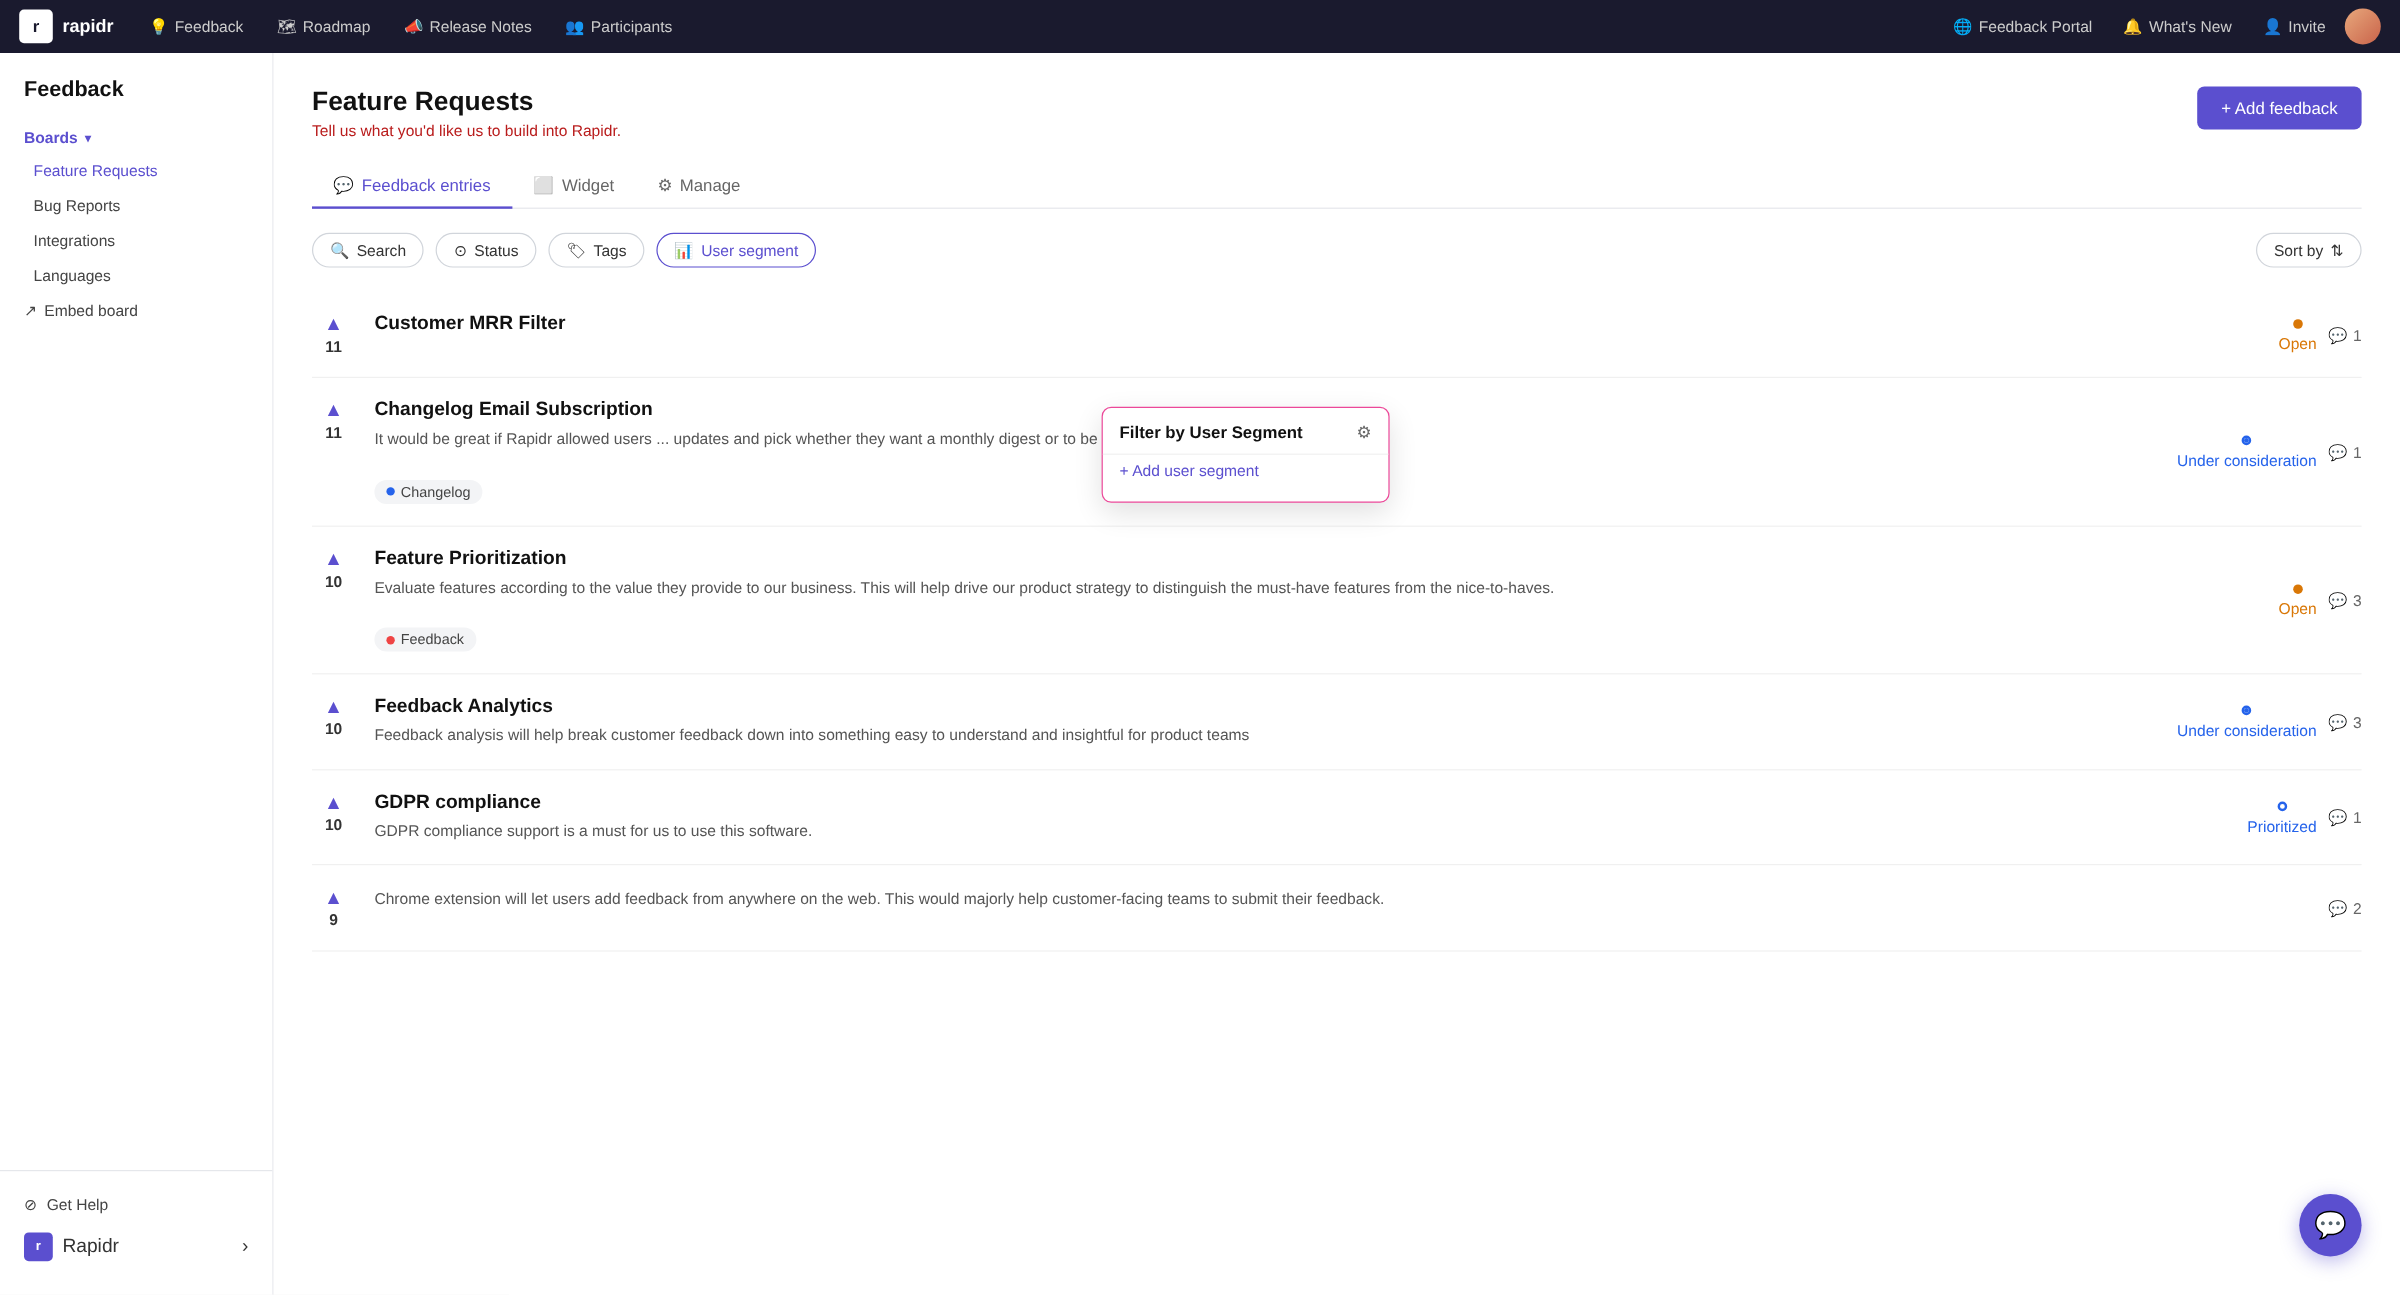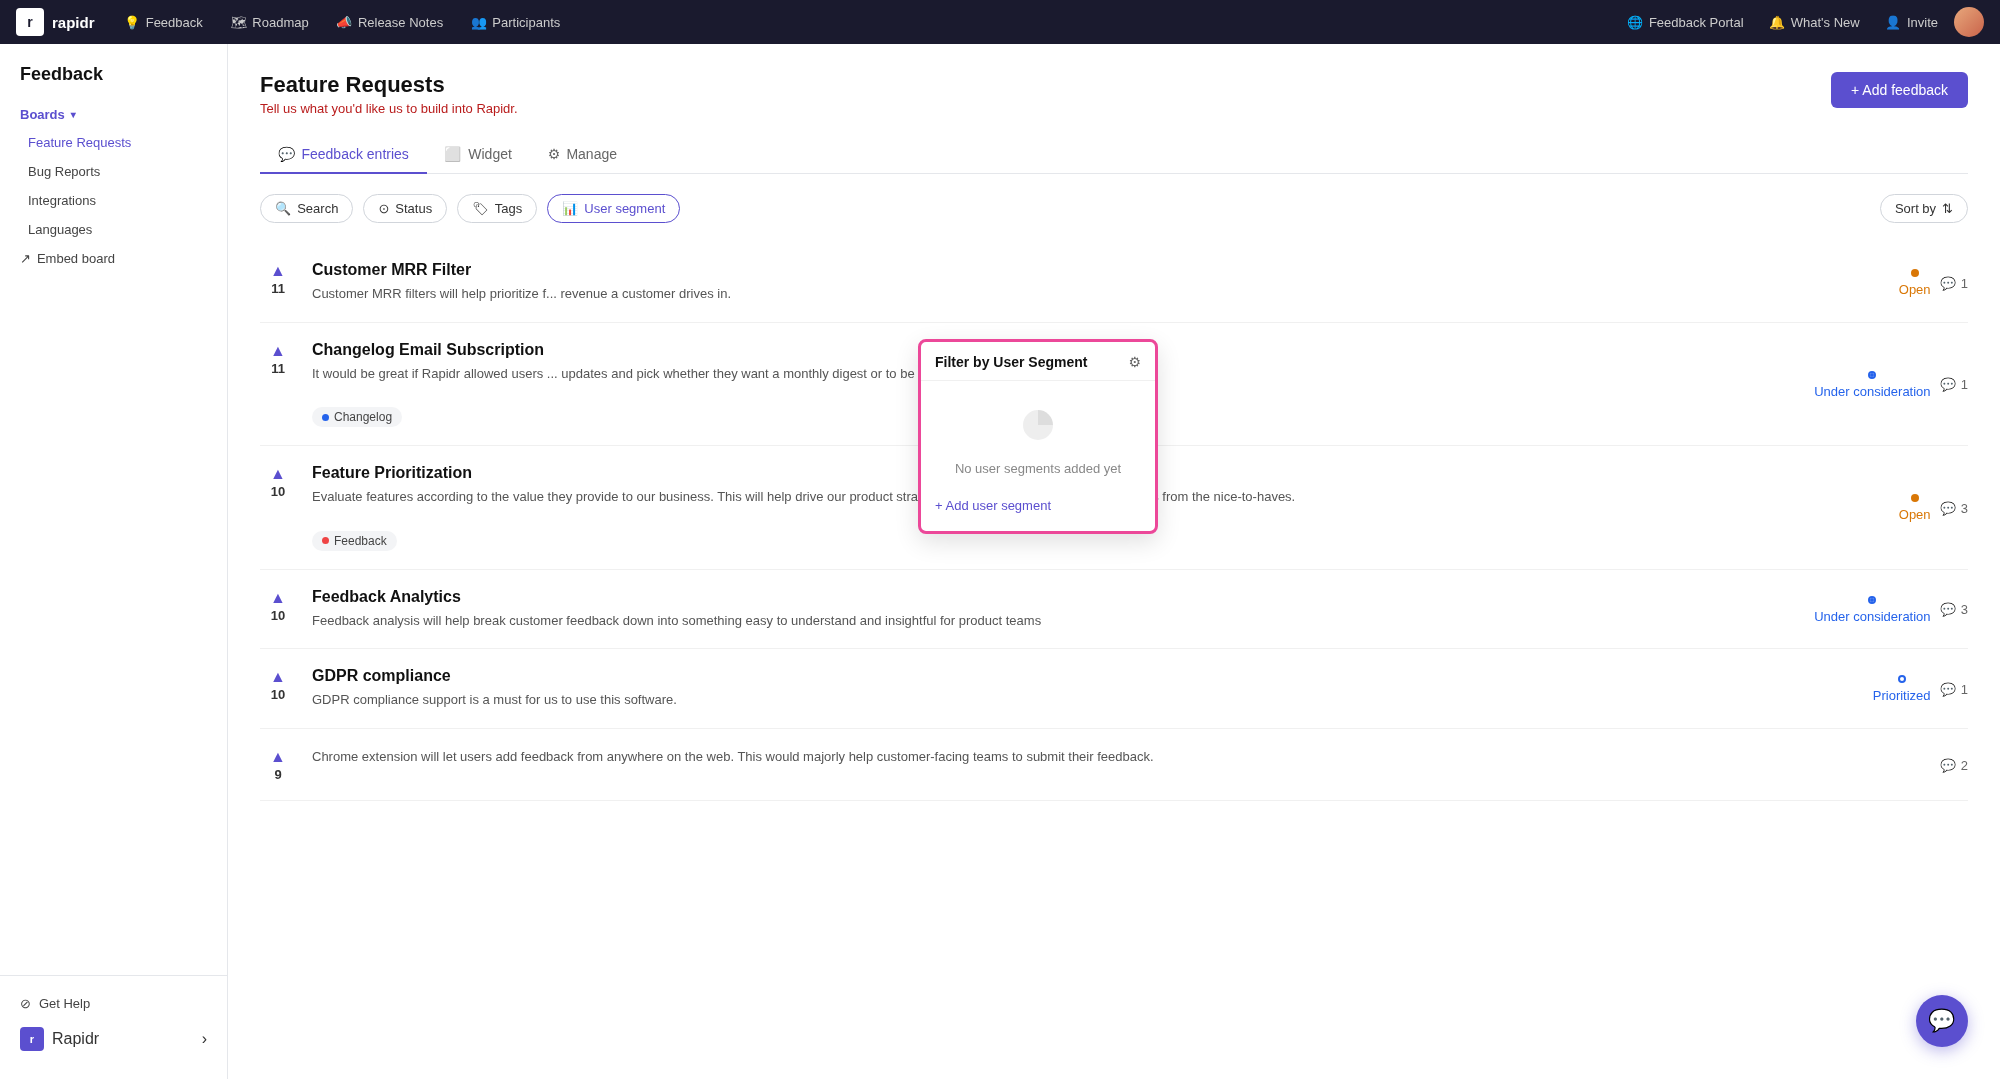--- a/index.html
+++ b/index.html
@@ -201,21 +201,21 @@
     .status-open .status-dot { background: #d97706; }
     .status-under { color: #2563eb; }
     .status-under .status-dot { background: #2563eb; border: 2px solid #2563eb; border-radius: 50%; background: transparent; box-shadow: inset 0 0 0 2px #2563eb; }
     .status-prioritized { color: #2563eb; }
     .status-prioritized .status-dot { background: transparent; border: 2px solid #2563eb; border-radius: 50%; }
     .comment-count { display: flex; align-items: center; gap: 4px; font-size: 13px; color: #666; }
     .user-segment-dropdown {
       position: absolute;
       top: 295px; left: 690px;
       background: #fff;
-      border: 3px solid #ec4899;
+      border: 1px solid #ec4899;
       border-radius: 8px;
       box-shadow: 0 8px 24px rgba(0,0,0,0.12);
       width: 240px;
       z-index: 200;
       padding: 12px 0;
     }
     .dropdown-header {
       display: flex; align-items: center; justify-content: space-between;
       padding: 0 14px 10px;
       border-bottom: 1px solid #f0f0f0;
@@ -380,21 +380,20 @@
 
     <div class="feedback-list">
 
       <div class="feedback-item">
         <div class="vote-col">
           <span class="vote-arrow">▲</span>
           <span class="vote-count">11</span>
         </div>
         <div class="feedback-body">
           <div class="feedback-title">Customer MRR Filter</div>
-          <div class="feedback-desc">Customer MRR filters will help prioritize f... revenue a customer drives in.</div>
         </div>
         <div class="feedback-meta">
           <span class="status-badge status-open">
             <span class="status-dot"></span>
             <span>Open</span>
           </span>
           <span class="comment-count">
             <span>💬</span>
             <span>1</span>
           </span>
@@ -513,29 +512,20 @@
         </div>
       </div>
 
     </div>
 
     <div class="user-segment-dropdown">
       <div class="dropdown-header">
         <span class="dropdown-header-title">Filter by User Segment</span>
         <span class="dropdown-gear">⚙</span>
       </div>
-      <div class="dropdown-empty">
-        <span class="dropdown-empty-icon">
-          <svg width="40" height="40" viewBox="0 0 40 40" fill="none" xmlns="http://www.w3.org/2000/svg">
-            <path d="M20 5 A15 15 0 0 1 35 20 L20 20 Z" fill="#bbb" opacity="0.5"></path>
-            <path d="M35 20 A15 15 0 1 1 20 5 L20 20 Z" fill="#ddd" opacity="0.5"></path>
-          </svg>
-        </span>
-        <span class="dropdown-empty-text">No user segments added yet</span>
-      </div>
       <div class="dropdown-add-segment">
         <span>+ Add user segment</span>
       </div>
     </div>
 
   </main>
 </div>
 
 <div class="chat-fab">
   <span>💬</span>

